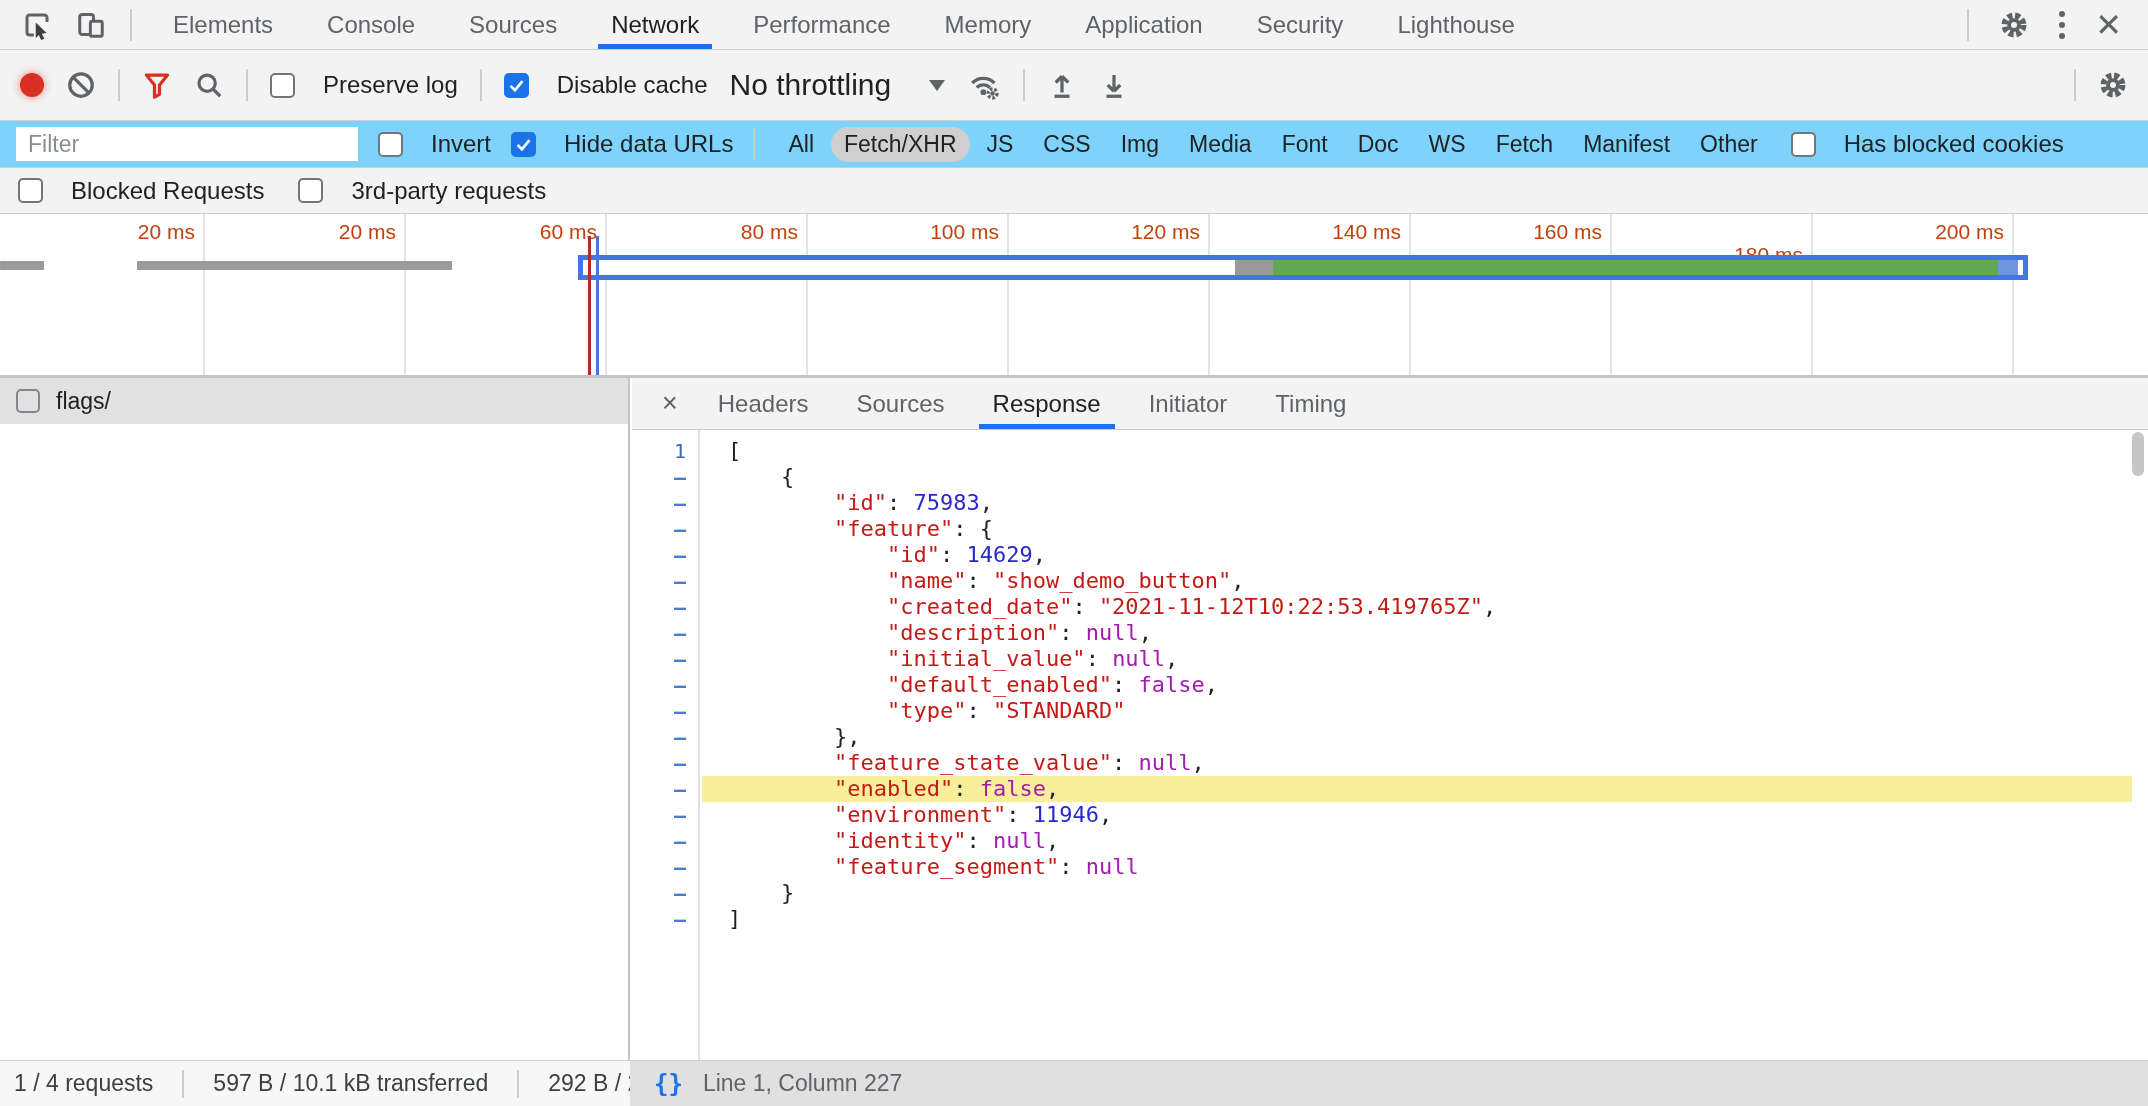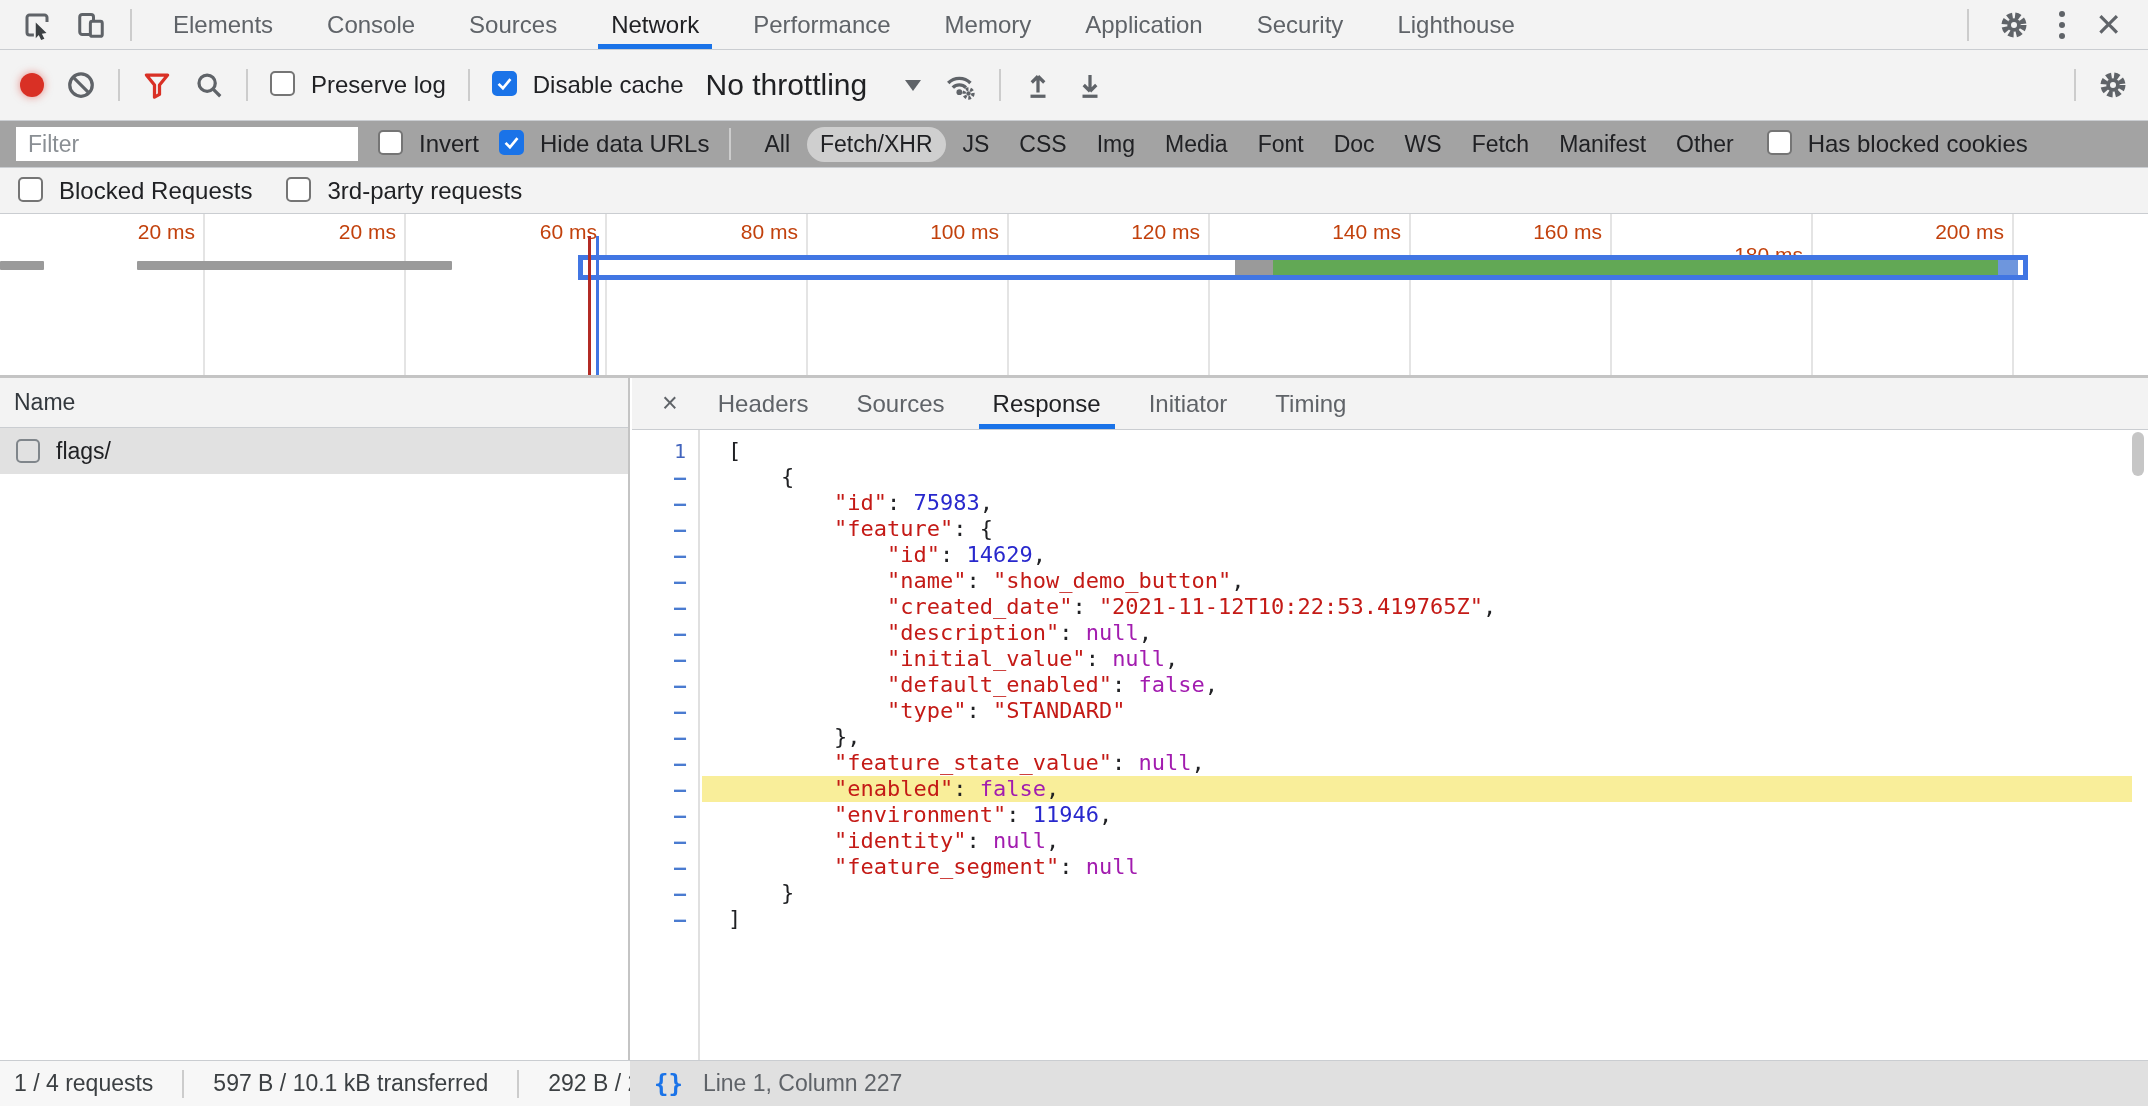--- a/index.html
+++ b/index.html
@@ -23,34 +23,34 @@
   .icon-btn{display:flex;align-items:center;justify-content:center;}
   .kebab{display:flex;flex-direction:column;gap:5px;}
   .kebab i{width:6px;height:6px;border-radius:50%;background:#5f6368;}
   .close-x{font-size:32px;color:#5f6368;line-height:1;}
 
   
   .net-toolbar{top:50px;height:71px;background:#f3f3f3;border-bottom:1px solid #cacdd1;
                display:flex;align-items:center;gap:22px;padding:0 20px;}
   .rec-dot{width:24px;height:24px;border-radius:50%;background:var(--record);
            box-shadow:0 0 9px rgba(217,48,37,.55);}
-  .cb-group{display:flex;align-items:flex-start;gap:16px;white-space:nowrap;}
+  .cb-group{display:flex;align-items:center;gap:28px;white-space:nowrap;}
   .cb{width:25px;height:25px;border-radius:5px;border:2.5px solid #757575;background:#fff;
       box-sizing:border-box;display:flex;align-items:center;justify-content:center;flex:0 0 auto;}
   .cb.checked{background:var(--accent);border-color:var(--accent);}
   .cb svg{display:block;}
   .cb-label{font-size:24px;color:#202124;}
   .throttle{display:flex;align-items:center;gap:38px;}
   .throttle-label{font-size:30px;color:#202124;}
   .caret-down{width:0;height:0;border-left:8px solid transparent;border-right:8px solid transparent;
               border-top:11px solid #5f6368;}
   .toolbar-spacer{flex:1;}
 
   
-  .filter-bar{top:121px;height:47px;background:#a3a3a3;border-bottom:1px solid #cacdd1;
+  .filter-bar{top:121px;height:47px;background:#7dd3fc;border-bottom:1px solid #cacdd1;
               display:flex;align-items:center;gap:20px;padding:0 16px;}
   .filter-input{width:318px;height:34px;border:none;background:#fff;font-size:23px;
                 padding:0 12px;font-family:"Liberation Sans",sans-serif;color:#202124;outline:none;}
   .filter-input::placeholder{color:#8a8f94;}
   .pill{font-size:23px;color:#202124;padding:4px 13px;border-radius:18px;white-space:nowrap;}
   .pill.selected{background:#cfcfcf;}
   .types{display:flex;align-items:center;gap:4px;}
 
   
   .blocked-bar{top:168px;height:46px;background:#f3f3f3;border-bottom:1px solid #cacdd1;
@@ -324,23 +324,20 @@
         <div class="ov-seg" style="left: 652px; width: 38px; background: rgb(154, 154, 154);"></div>
         <div class="ov-seg" style="left: 690px; width: 725px; background: rgb(98, 168, 85);"></div>
         <div class="ov-seg" style="left: 1415px; width: 20px; background: rgb(110, 150, 221);"></div>
       </div>
       <div class="marker" style="left: 588px; top: 22px; bottom: 0px; width: 3px; background: rgb(179, 43, 37);"></div>
       <div class="marker" style="left: 596px; top: 22px; bottom: 0px; width: 3px; background: rgb(65, 118, 227);"></div>
     </div>
 
   <div class="band main-split">
     <div class="requests">
-      <div class="req-header">
-        <span>Name</span>
-      </div>
       <div id="req-rows">
           <div class="req-row selected">
             <span class="cb"></span>
             <span>flags/</span>
           </div>
         </div>
     </div>
     <div class="details">
       <div class="detail-tabs">
         <span class="dclose">×</span>

